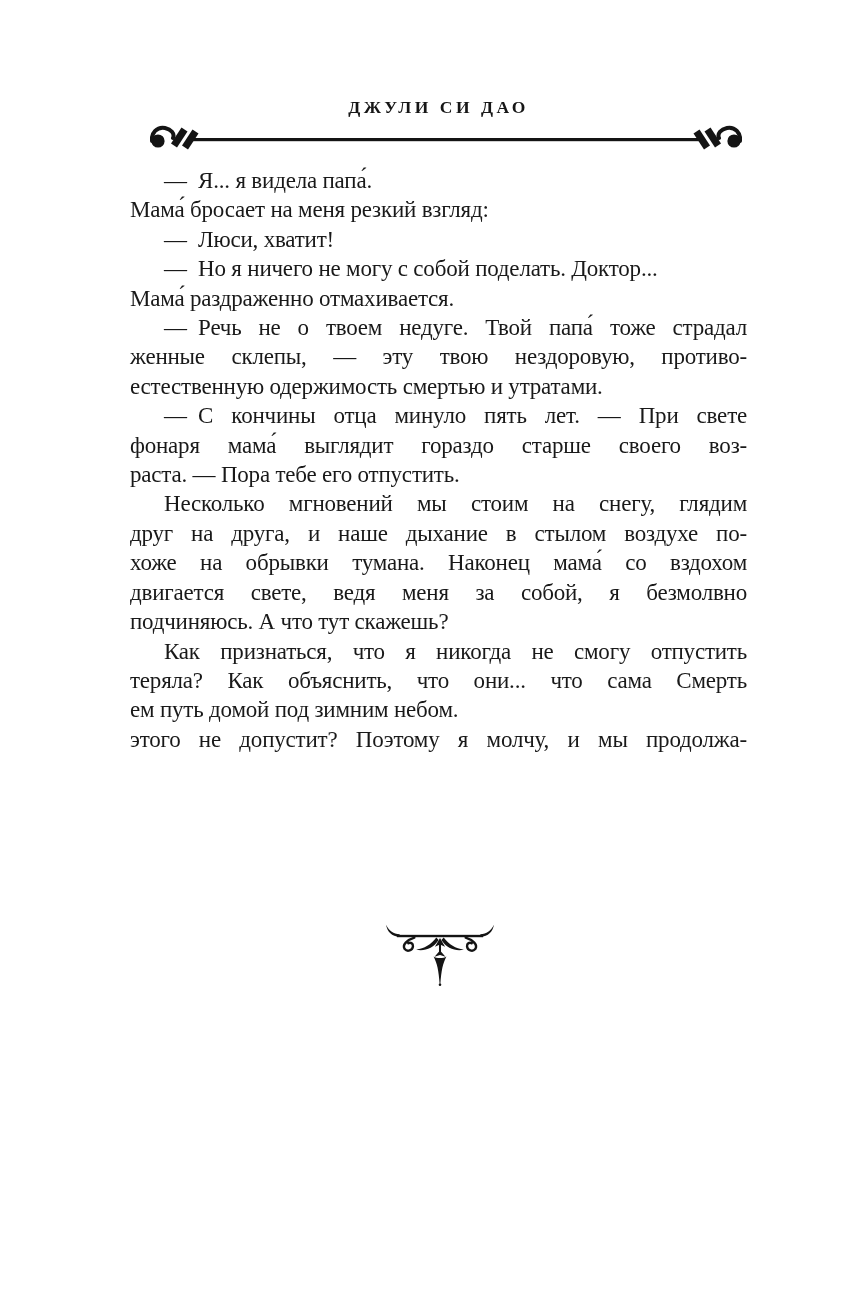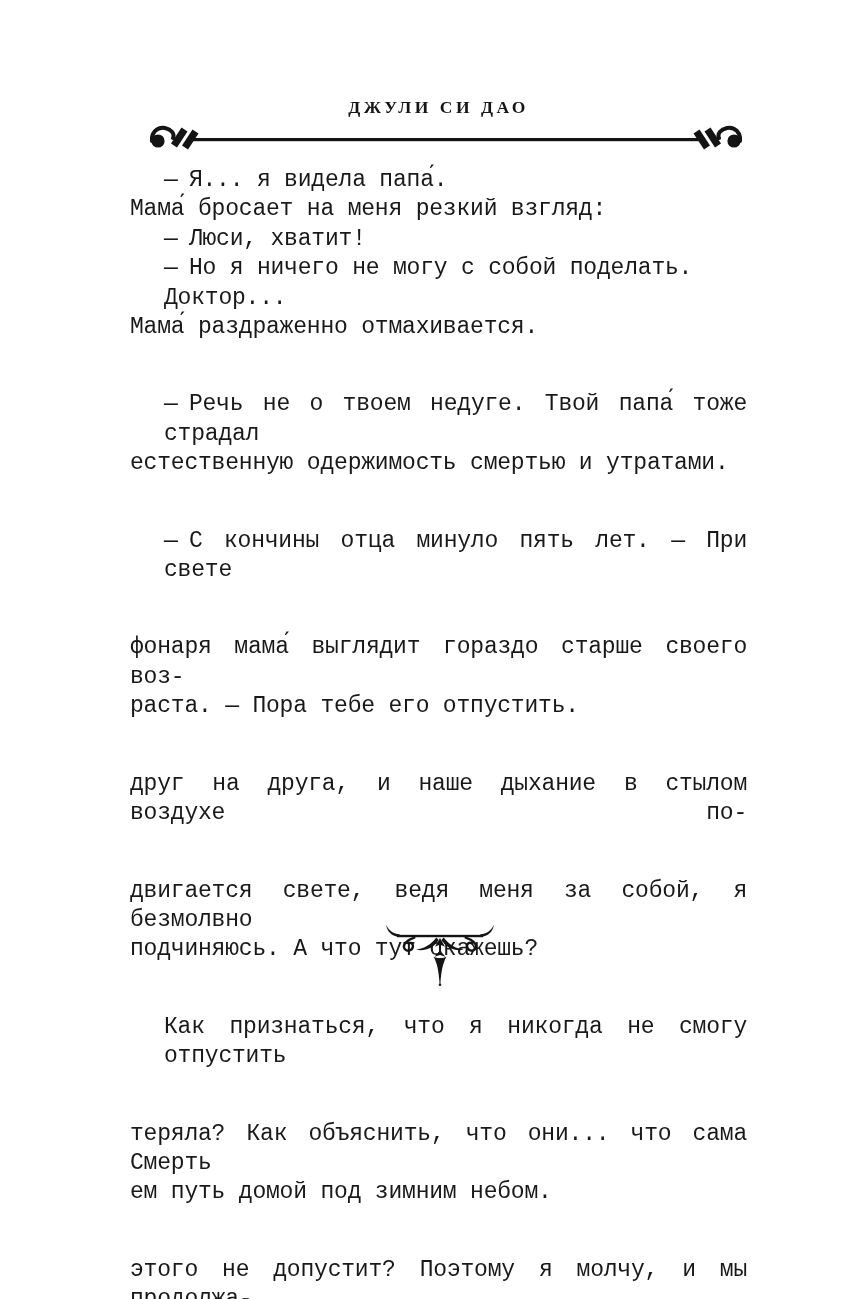--- a/index.html
+++ b/index.html
@@ -35,22 +35,22 @@
   .body-text {
     position: absolute;
     top: 166px;
     left: 130px;
     width: 617px;
     font-size: 23px;
     line-height: 29.4px;
     letter-spacing: -0.2px;
     color: #191919;
   }
-  .line { text-align: left; white-space: normal; font-family: Liberation Mono, monospace; }
-  .line.just { text-align: justify; text-align-last: justify; margin-top: 48px; }
+  .line { text-align: left; white-space: normal; }
+  .line.just { text-align: justify; text-align-last: justify; }
   .line.indent { padding-left: 34px; }
   .footer-ornament {
     position: absolute;
     top: 922px;
     left: 385px;
     width: 110px;
     height: 66px;
   }
   svg .ink { fill: #141414; }
   svg .stroke { fill: none; stroke: #141414; }
@@ -78,25 +78,28 @@
     </g>
   </svg>
 
   <div class="body-text">
       <div class="line indent">— Я... я видела папа́.</div>
       <div class="line">Мама́ бросает на меня резкий взгляд:</div>
       <div class="line indent">— Люси, хватит!</div>
       <div class="line indent">— Но я ничего не могу с собой поделать. Доктор...</div>
       <div class="line">Мама́ раздраженно отмахивается.</div>
       <div class="line just indent">— Речь не о твоем недуге. Твой папа́ тоже страдал</div>
+      <div class="line just">женные склепы, — эту твою нездоровую, противо-</div>
       <div class="line">естественную одержимость смертью и утратами.</div>
       <div class="line just indent">— С кончины отца минуло пять лет. — При свете</div>
       <div class="line just">фонаря мама́ выглядит гораздо старше своего воз-</div>
       <div class="line">раста. — Пора тебе его отпустить.</div>
+      <div class="line just indent">Несколько мгновений мы стоим на снегу, глядим</div>
       <div class="line just">друг на друга, и наше дыхание в стылом воздухе по-</div>
+      <div class="line just">хоже на обрывки тумана. Наконец мама́ со вздохом</div>
       <div class="line just">двигается свете, ведя меня за собой, я безмолвно</div>
       <div class="line">подчиняюсь. А что тут скажешь?</div>
       <div class="line just indent">Как признаться, что я никогда не смогу отпустить</div>
       <div class="line just">теряла? Как объяснить, что они... что сама Смерть</div>
       <div class="line">ем путь домой под зимним небом.</div>
       <div class="line just">этого не допустит? Поэтому я молчу, и мы продолжа-</div>
     </div>
 
   <svg class="footer-ornament" viewBox="0 0 120 72" xmlns="http://www.w3.org/2000/svg" aria-hidden="true">
     <rect class="ink" x="13" y="14" width="94" height="2.6"></rect>

